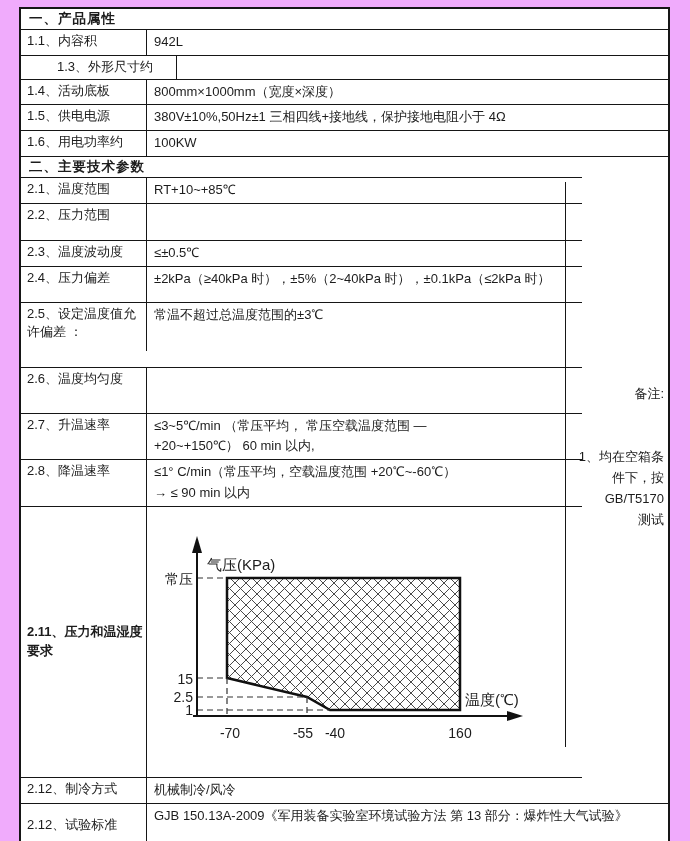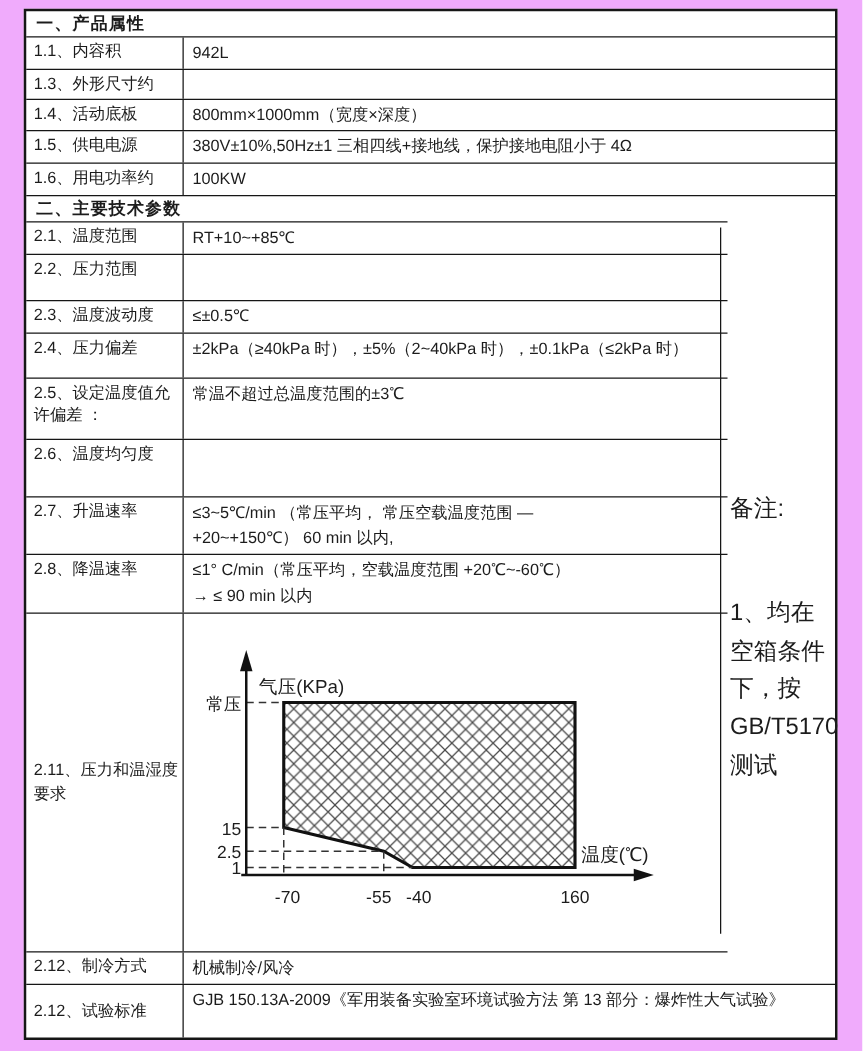--- a/index.html
+++ b/index.html
@@ -22,36 +22,37 @@
     width:126px; flex:0 0 126px; border-right:1px solid #161616;
     padding:2px 3px 2px 6px; font-size:13px; line-height:1.45;
   }
   .row .value {
     flex:1; padding:2px 4px 2px 7px; font-size:13px; line-height:1.6;
     white-space:pre-line;
   }
 
   
   .narrow { margin-right:86px; }
-  .r-s1-0 { min-height:22px; } .r-s1-1 { min-height:21px; } .r-s1-2 { min-height:22px; }
+  .r-s1-0 { min-height:22px; } .r-s1-1 { min-height:21px; } .r-s1-2 { min-height:22px;padding-left:30px; }
   .r-s1-3 { min-height:22px; } .r-s1-4 { min-height:25px; } .r-s1-5 { min-height:23px; }
   .r-s2-0 { min-height:20px; } .r-s2-1 { min-height:37px; } .r-s2-2 { min-height:22px; }
-  .r-s2-3 { min-height:36px; } .r-s2-4 { min-height:49px; } .r-s2-5 { min-height:46px; }
+  .r-s2-3 { min-height:36px; } .r-s2-4 { min-height:49px; } .r-s2-5 { min-height:46px;margin-top:16px; }
   .r-s2-6 { min-height:46px; } .r-s2-7 { min-height:45px; }
   .r-chart { min-height:244px; }
   .r-t-0 { min-height:20px; } .r-t-1 { min-height:43px; }
 
-  .r-chart .label { display:flex; align-items:center; }
+  .r-chart .label { display:flex; align-items:center;font-weight:bold; }
   .r-chart .value { padding:0; }
 
   .remark-cell {
-    position:absolute; top:173px; right:0; width:92px; height:565px;
+    position:absolute; top:173px; right:0; width:103px; height:565px;
     border-left:1px solid #161616;
-    padding:181px 4px 4px 7px; font-size:19px; line-height:1.6;
+    padding:181px 4px 4px 7px; font-size:13px; line-height:1.6;
     white-space:pre-line;
+    text-align:right;
   }
   .remark-title { display:block; }
   .remark-body { display:block; margin-top:22px; white-space:pre-line; }
 
   svg text { font-family:"Liberation Sans", sans-serif; fill:#1c1c1c; }
 </style>
 </head>
 <body>
 
 <div class="page">

